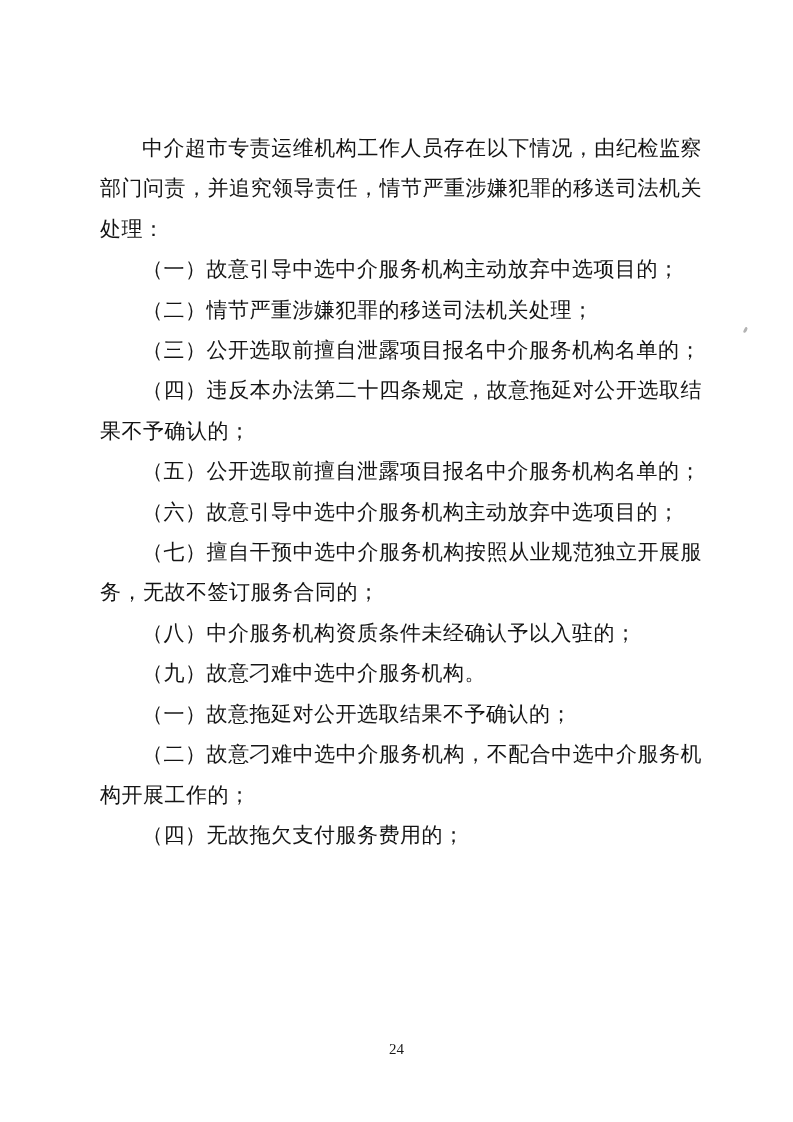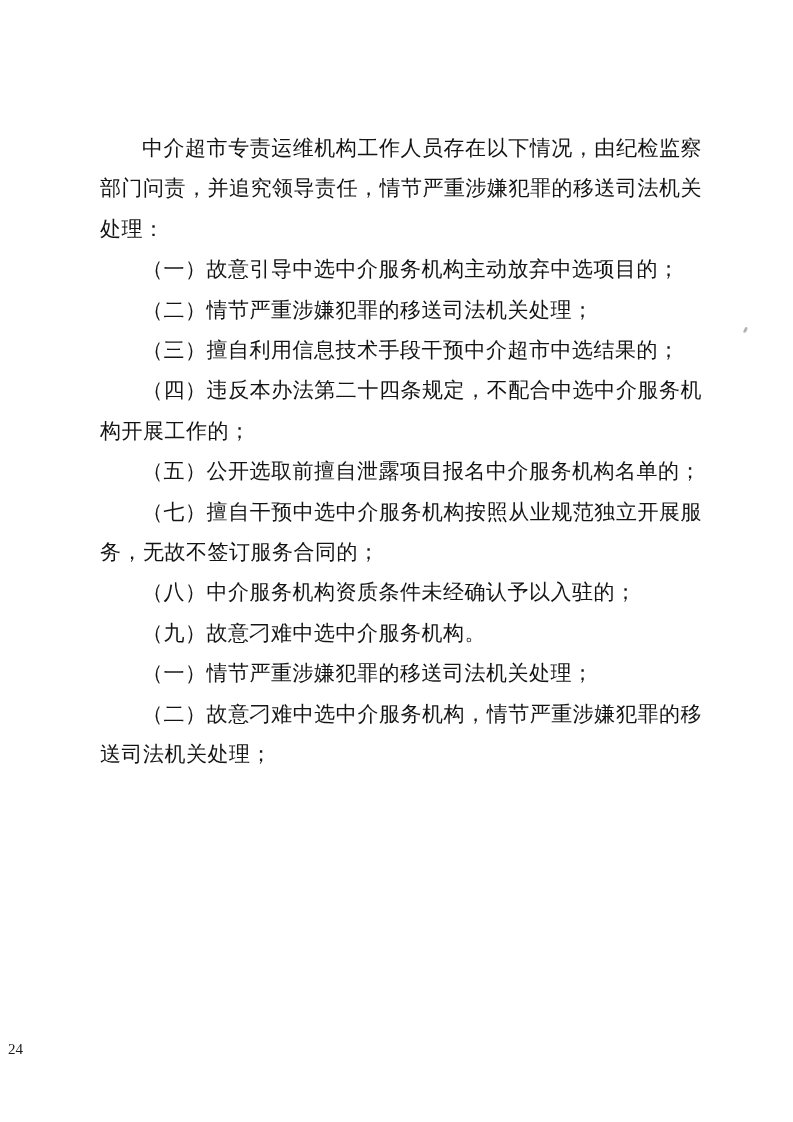--- a/index.html
+++ b/index.html
@@ -34,23 +34,24 @@
     line-height: 40.4px;
     letter-spacing: 0.5px;
     text-align: justify;
     text-justify: inter-character;
     text-indent: 2em;
     color: #141414;
     font-family: "Liberation Serif", "DejaVu Serif", serif;
   }
   .page-number {
     position: absolute;
-    left: 8px;
+    left: 0;
     right: 0;
     top: 1041px;
+    text-align: center;
     font-size: 15px;
     color: #1a1a1a;
     font-family: "Liberation Serif", "DejaVu Serif", serif;
   }
   .speck {
     position: absolute;
     left: 744px;
     top: 327px;
     width: 3px;
     height: 6px;
@@ -61,24 +62,26 @@
   }
 </style>
 </head>
 <body>
 
 <div class="page">
   <div class="content">
       <p class="line">中介超市专责运维机构工作人员存在以下情况，由纪检监察部门问责，并追究领导责任，情节严重涉嫌犯罪的移送司法机关处理：</p>
       <p class="line">（一）故意引导中选中介服务机构主动放弃中选项目的；</p>
       <p class="line">（二）情节严重涉嫌犯罪的移送司法机关处理；</p>
-      <p class="line">（三）擅自利用信息技术手段干预中介超市中选结果的；</p>
-      <p class="line">（四）违反本办法第二十四条规定，不配合中选中介服务机构开展工作的；</p>
+      <p class="line">（三）公开选取前擅自泄露项目报名中介服务机构名单的；</p>
+      <p class="line">（四）违反本办法第二十四条规定，故意拖延对公开选取结果不予确认的；</p>
       <p class="line">（五）公开选取前擅自泄露项目报名中介服务机构名单的；</p>
+      <p class="line">（六）故意引导中选中介服务机构主动放弃中选项目的；</p>
       <p class="line">（七）擅自干预中选中介服务机构按照从业规范独立开展服务，无故不签订服务合同的；</p>
       <p class="line">（八）中介服务机构资质条件未经确认予以入驻的；</p>
       <p class="line">（九）故意刁难中选中介服务机构。</p>
-      <p class="line">（一）情节严重涉嫌犯罪的移送司法机关处理；</p>
-      <p class="line">（二）故意刁难中选中介服务机构，情节严重涉嫌犯罪的移送司法机关处理；</p>
+      <p class="line">（一）故意拖延对公开选取结果不予确认的；</p>
+      <p class="line">（二）故意刁难中选中介服务机构，不配合中选中介服务机构开展工作的；</p>
+      <p class="line">（四）无故拖欠支付服务费用的；</p>
     </div>
   <div class="speck"></div>
   <div class="page-number">24</div>
 </div>
 
 </body></html>

